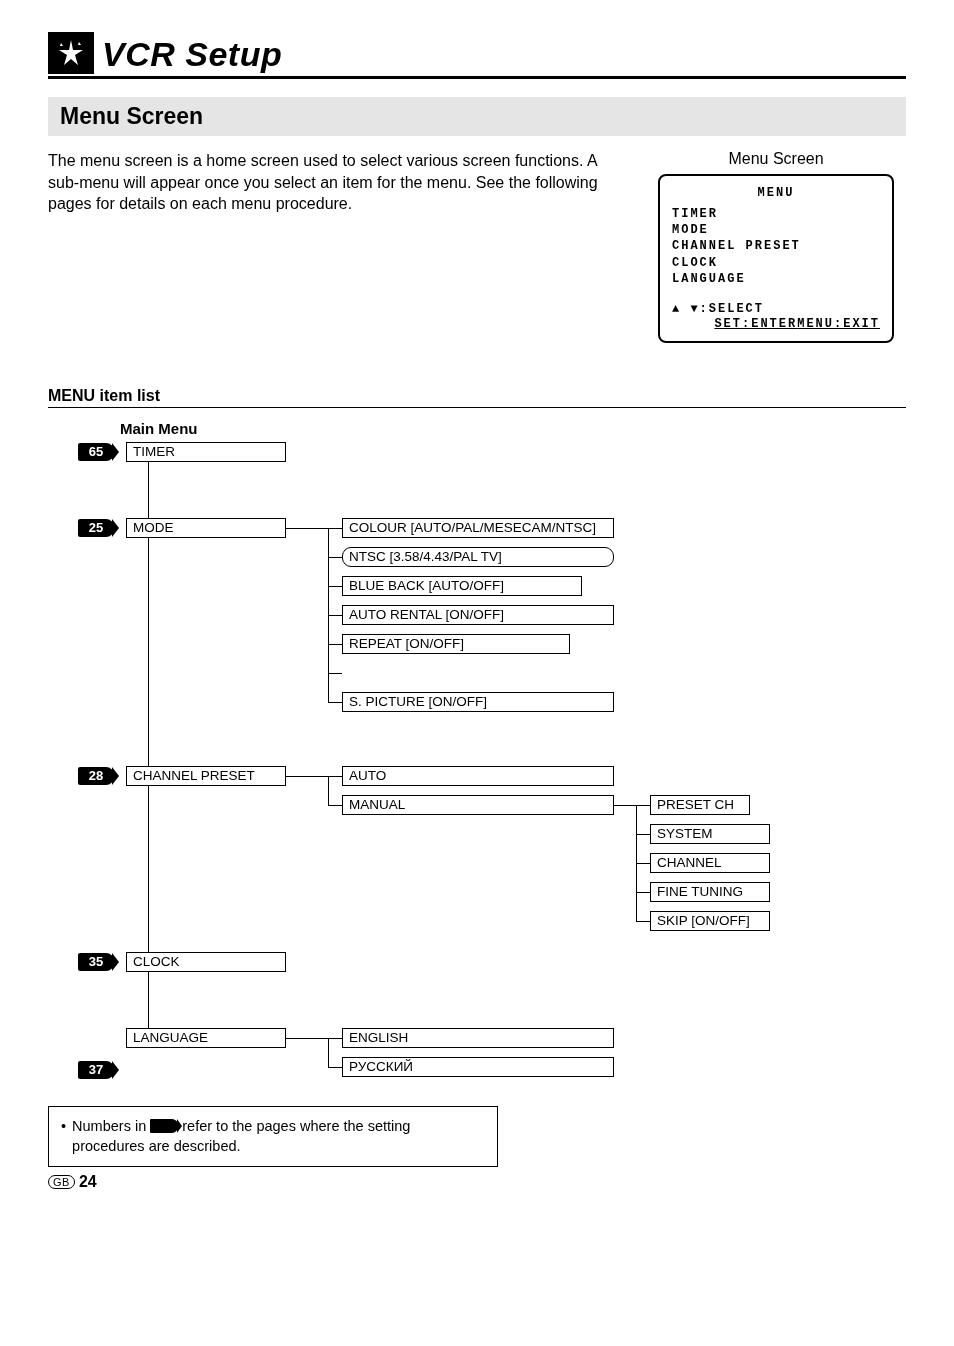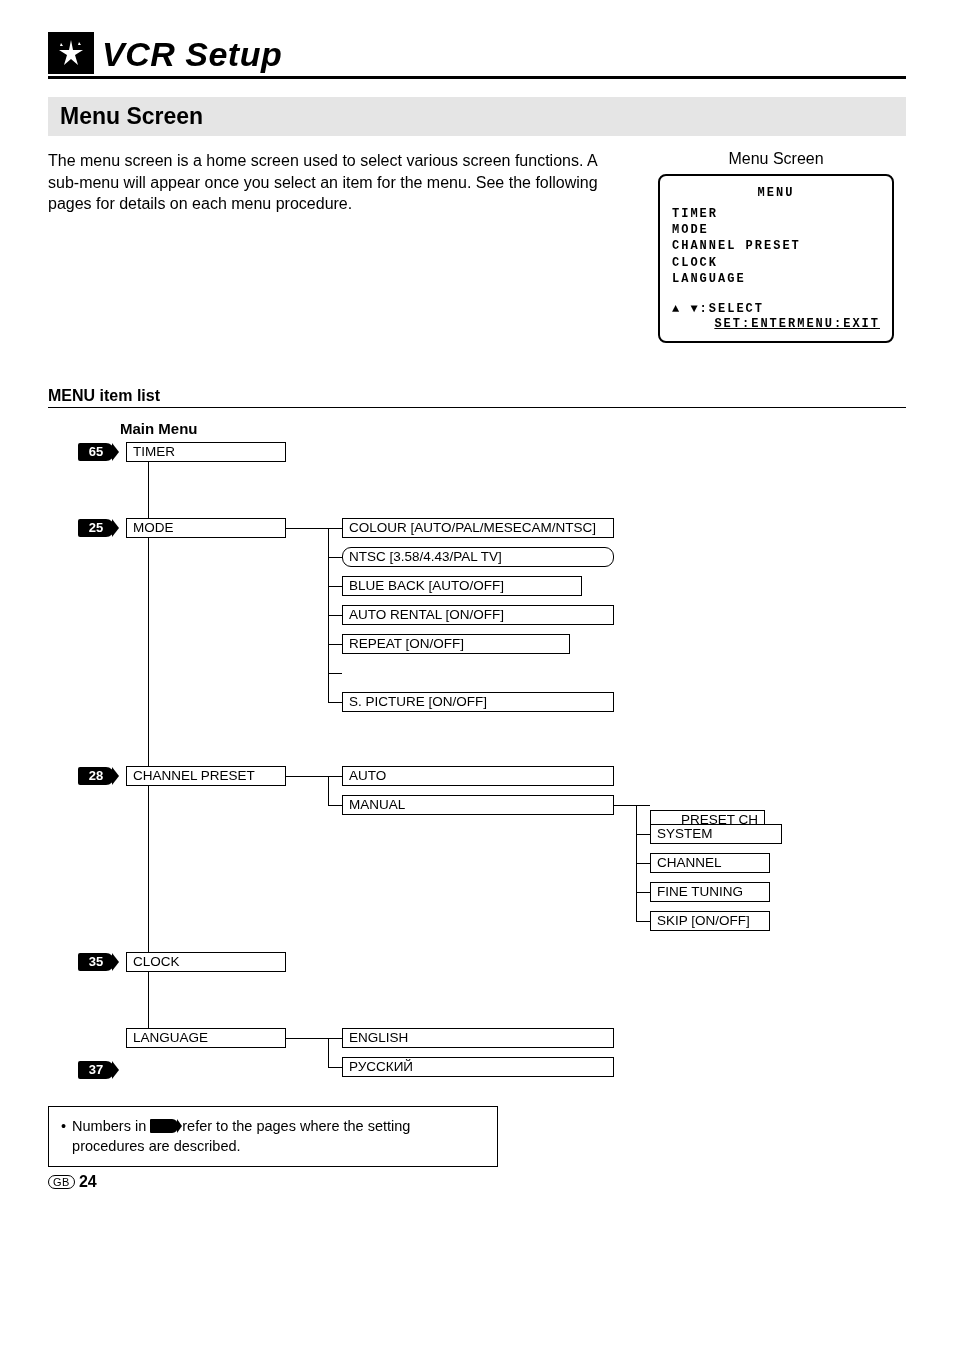--- a/index.html
+++ b/index.html
@@ -143,23 +143,23 @@
   <div class="connector" style="left:80px; top:366px; width:1px; height:166px;"></div>
 
   <div class="connector" style="left:260px; top:356px; width:14px; height:1px;"></div>
     <div class="mbox" style="left:274px; top:346px; width:272px;">AUTO</div>
   <div class="connector" style="left:260px; top:385px; width:14px; height:1px;"></div>
     <div class="mbox" style="left:274px; top:375px; width:272px;">MANUAL</div>
 
   <div class="connector" style="left:546px; top:385px; width:22px; height:1px;"></div>
   <div class="connector" style="left:568px; top:385px; width:1px; height:116px;"></div>
   <div class="connector" style="left:568px; top:385px; width:14px; height:1px;"></div>
-    <div class="mbox" style="left:582px; top:390px; width:115px;text-align:right;">PRESET CH</div>
+    <div class="mbox" style="left:582px; top:375px; width:100px;">PRESET CH</div>
   <div class="connector" style="left:568px; top:414px; width:14px; height:1px;"></div>
-    <div class="mbox" style="left:582px; top:404px; width:132px;">SYSTEM</div>
+    <div class="mbox" style="left:582px; top:404px; width:120px;">SYSTEM</div>
   <div class="connector" style="left:568px; top:443px; width:14px; height:1px;"></div>
     <div class="mbox" style="left:582px; top:433px; width:120px;">CHANNEL</div>
   <div class="connector" style="left:568px; top:472px; width:14px; height:1px;"></div>
     <div class="mbox" style="left:582px; top:462px; width:120px;">FINE TUNING</div>
   <div class="connector" style="left:568px; top:501px; width:14px; height:1px;"></div>
     <div class="mbox" style="left:582px; top:491px; width:120px;">SKIP [ON/OFF]</div>
 
   <div class="page-ref" style="left:10px; top:533px;">35</div>
   <div class="mbox" style="left:58px; top:532px; width:160px;">CLOCK</div>
   <div class="connector" style="left:80px; top:552px; width:1px; height:56px;"></div>

